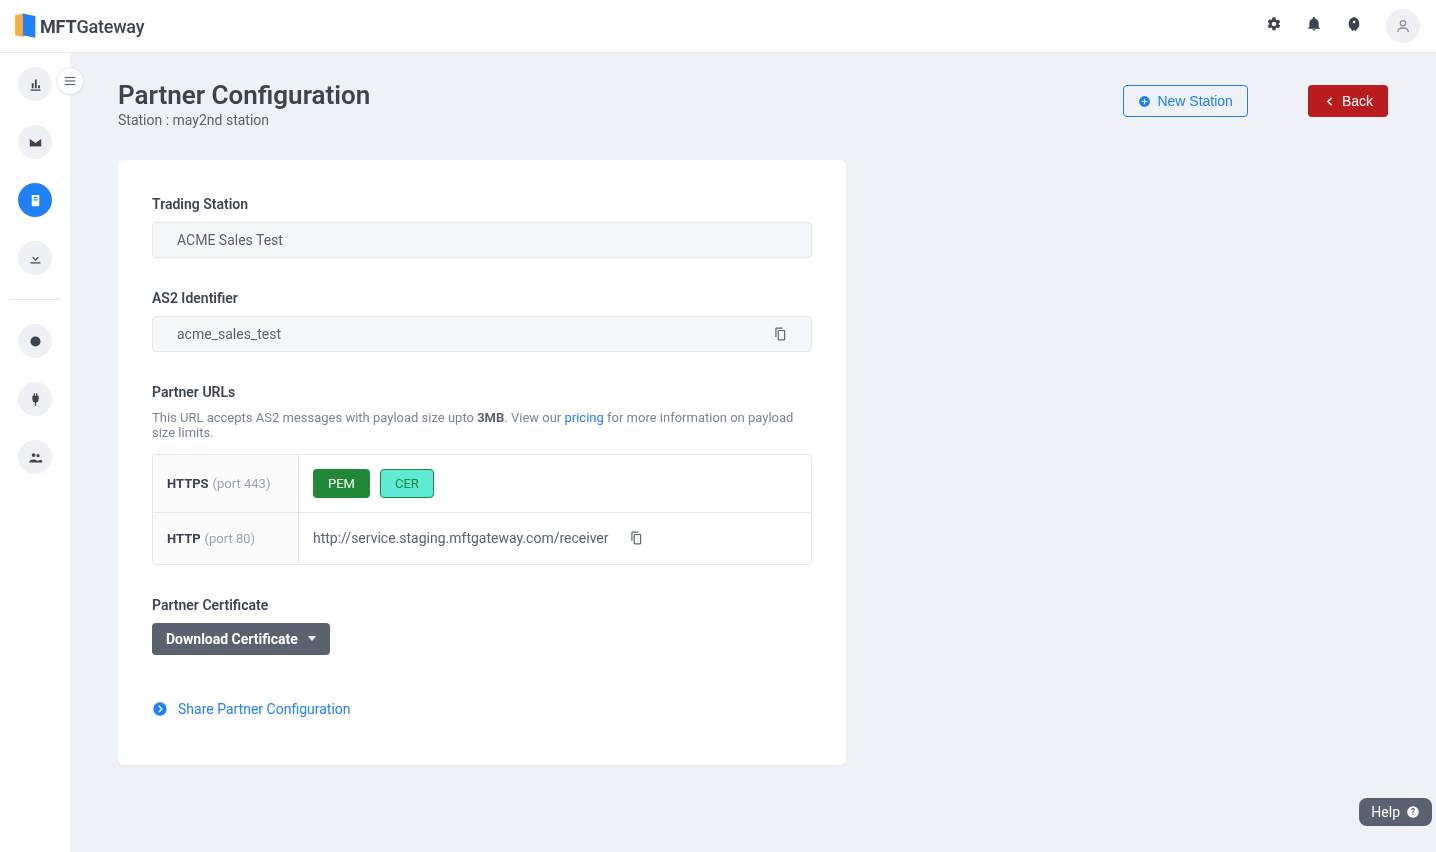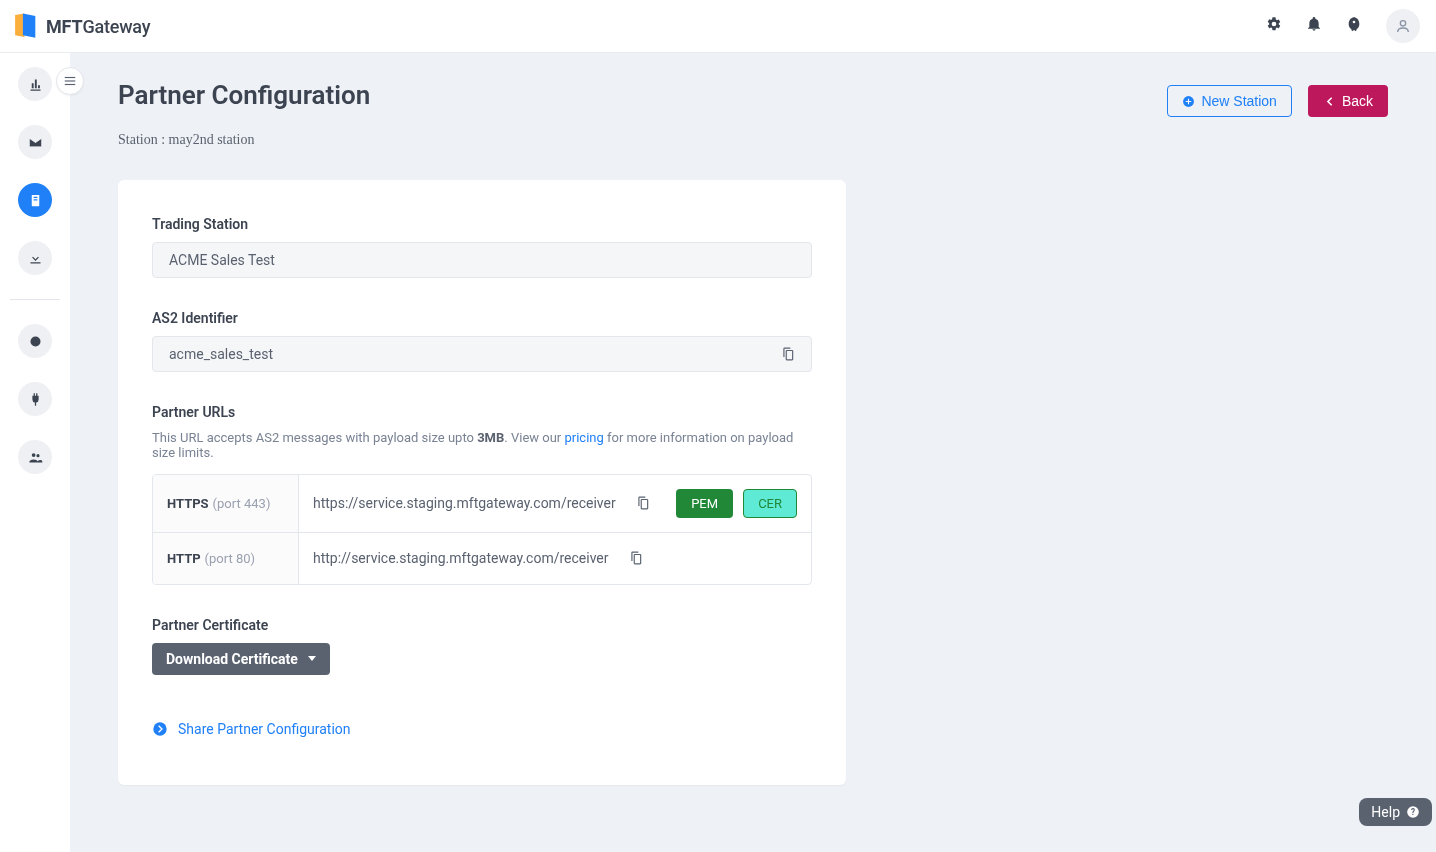--- a/index.html
+++ b/index.html
@@ -19,21 +19,20 @@
     display: flex;
     align-items: center;
     justify-content: space-between;
     padding: 0 16px 0 12px;
     border-bottom: 1px solid #e9ecef;
     background: #fff;
   }
   .logo-wrap {
     display: flex;
     align-items: center;
-    gap: 6px;
   }
   .logo-mark {
     width: 28px;
     height: 28px;
   }
   .logo-text {
     font-size: 18px;
     font-weight: 500;
     color: #3d4451;
     letter-spacing: -0.2px;
@@ -135,22 +134,21 @@
   }
   .page-title {
     font-size: 26px;
     font-weight: 600;
     color: #3d4451;
     line-height: 1.25;
   }
   .page-sub {
     font-size: 14px;
     color: #5a6270;
-    margin-top: 20px;
-    font-family: Liberation Serif, serif;
+    margin-top: 0;
   }
   .page-actions {
     display: flex;
     gap: 16px;
     align-items: center;
     padding-top: 6px;
   }
   .btn {
     display: inline-flex;
     align-items: center;
@@ -161,22 +159,23 @@
     cursor: pointer;
     border: 1px solid transparent;
     line-height: 1.3;
   }
   .btn-outline-primary {
     color: #2080f7;
     border-color: #2080f7;
     background: transparent;
   }
   .btn-primary {
-    background: #be185d;
+    background: #b91c1c;
     color: #fff;
+    margin-left: 44px;
   }
   .btn svg { width: 13px; height: 13px; }
 
   
   .card {
     background: #fff;
     border-radius: 6px;
     padding: 36px 34px 44px 34px;
     max-width: 728px;
     box-shadow: 0 1px 2px rgba(0,0,0,0.04);
@@ -186,21 +185,21 @@
     font-weight: 600;
     color: #3d4451;
     margin-bottom: 10px;
     display: block;
   }
   .input-ro {
     width: 100%;
     border: 1px solid #e3e6eb;
     background: #f5f6f8;
     border-radius: 4px;
-    padding: 9px 16px;
+    padding: 9px 24px;
     font-size: 14px;
     color: #5a6270;
     display: flex;
     align-items: center;
     justify-content: space-between;
   }
   .section { margin-bottom: 32px; }
   .copy-ic {
     width: 14px;
     height: 14px;
@@ -456,26 +455,20 @@
           <span>This URL accepts AS2 messages with payload size upto </span><b>3MB</b><span>. View our </span><a href="#">pricing</a><span> for more information on payload size limits.</span>
         </p>
 
         <div class="url-table">
           <div class="url-row">
             <div class="url-cell-label">
               <span class="proto">HTTPS</span>
               <span class="port">(port 443)</span>
             </div>
             <div class="url-cell-body">
-              <span class="url-text">
-                <span>https://service.staging.mftgateway.com/receiver</span>
-                <svg class="copy-ic" viewBox="0 0 24 24" fill="currentColor">
-                    <path d="M16 1H6a2 2 0 0 0-2 2v14h2V3h10V1zm3 4H10a2 2 0 0 0-2 2v14a2 2 0 0 0 2 2h9a2 2 0 0 0 2-2V7a2 2 0 0 0-2-2zm0 16H10V7h9v14z"></path>
-                  </svg>
-              </span>
               <span class="cert-btns">
                 <span class="cert-btn cert-pem">PEM</span>
                 <span class="cert-btn cert-cer">CER</span>
               </span>
             </div>
           </div>
           <div class="url-row">
             <div class="url-cell-label">
               <span class="proto">HTTP</span>
               <span class="port">(port 80)</span>

